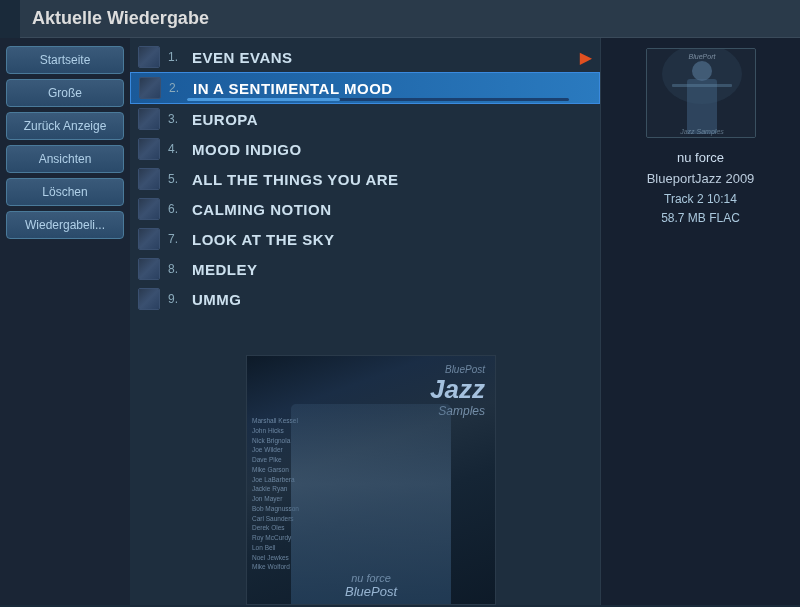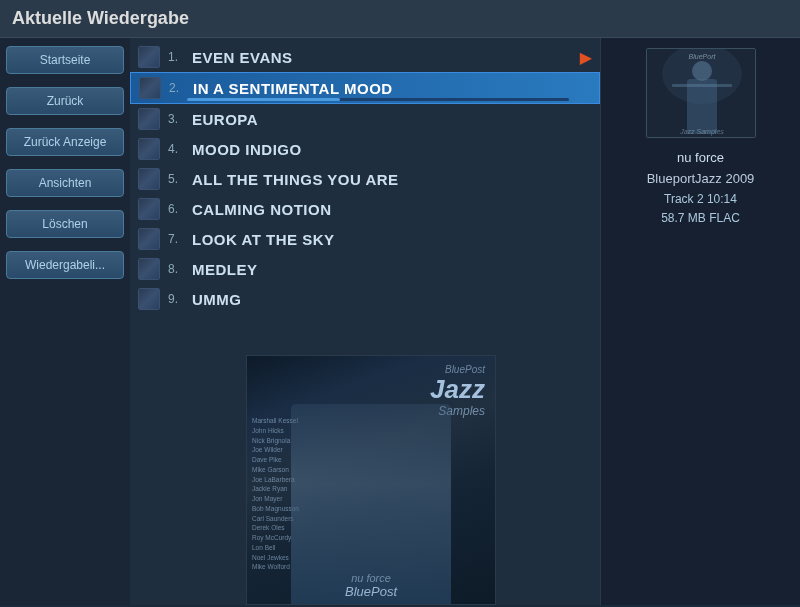--- a/index.html
+++ b/index.html
@@ -10,41 +10,42 @@
       font-family: Arial, sans-serif;
       overflow: hidden;
       color: #ccc;
     }
 
     
     .header {
       background: #2a3a4a;
       padding: 8px 12px;
       border-bottom: 1px solid #3a4a5a;
+      margin-left: 20px;
     }
     .header-title {
       font-size: 18px;
       font-weight: bold;
       color: #ddd;
     }
 
     
     .main-layout {
       display: flex;
       height: calc(607px - 40px);
     }
 
     
     .sidebar {
       width: 130px;
       background: #1a2535;
       padding: 8px 6px;
       display: flex;
       flex-direction: column;
-      gap: 13px;
+      gap: 5px;
       flex-shrink: 0;
     }
     .sidebar-btn {
       background: linear-gradient(to bottom, #3a5a7a, #2a4a6a);
       border: 1px solid #4a7a9a;
       border-radius: 4px;
       color: #b0d0e8;
       padding: 6px 8px;
       font-size: 12px;
       text-align: center;
@@ -261,21 +262,21 @@
 <body>
 
 <div class="header">
   <span class="header-title">Aktuelle Wiedergabe</span>
 </div>
 
 <div class="main-layout">
 
   <div class="sidebar">
   <button class="sidebar-btn">Startseite</button>
-      <button class="sidebar-btn">Zurück</button>
+      <button class="sidebar-btn">Große</button>
       <button class="sidebar-btn">Zurück Anzeige</button>
       <button class="sidebar-btn">Ansichten</button>
       <button class="sidebar-btn">Löschen</button>
       <button class="sidebar-btn">Wiedergabeli...</button>
     </div>
 
   <div class="content">
     <div class="track-list">
     <div class="track-item">
           <div class="track-thumb">

